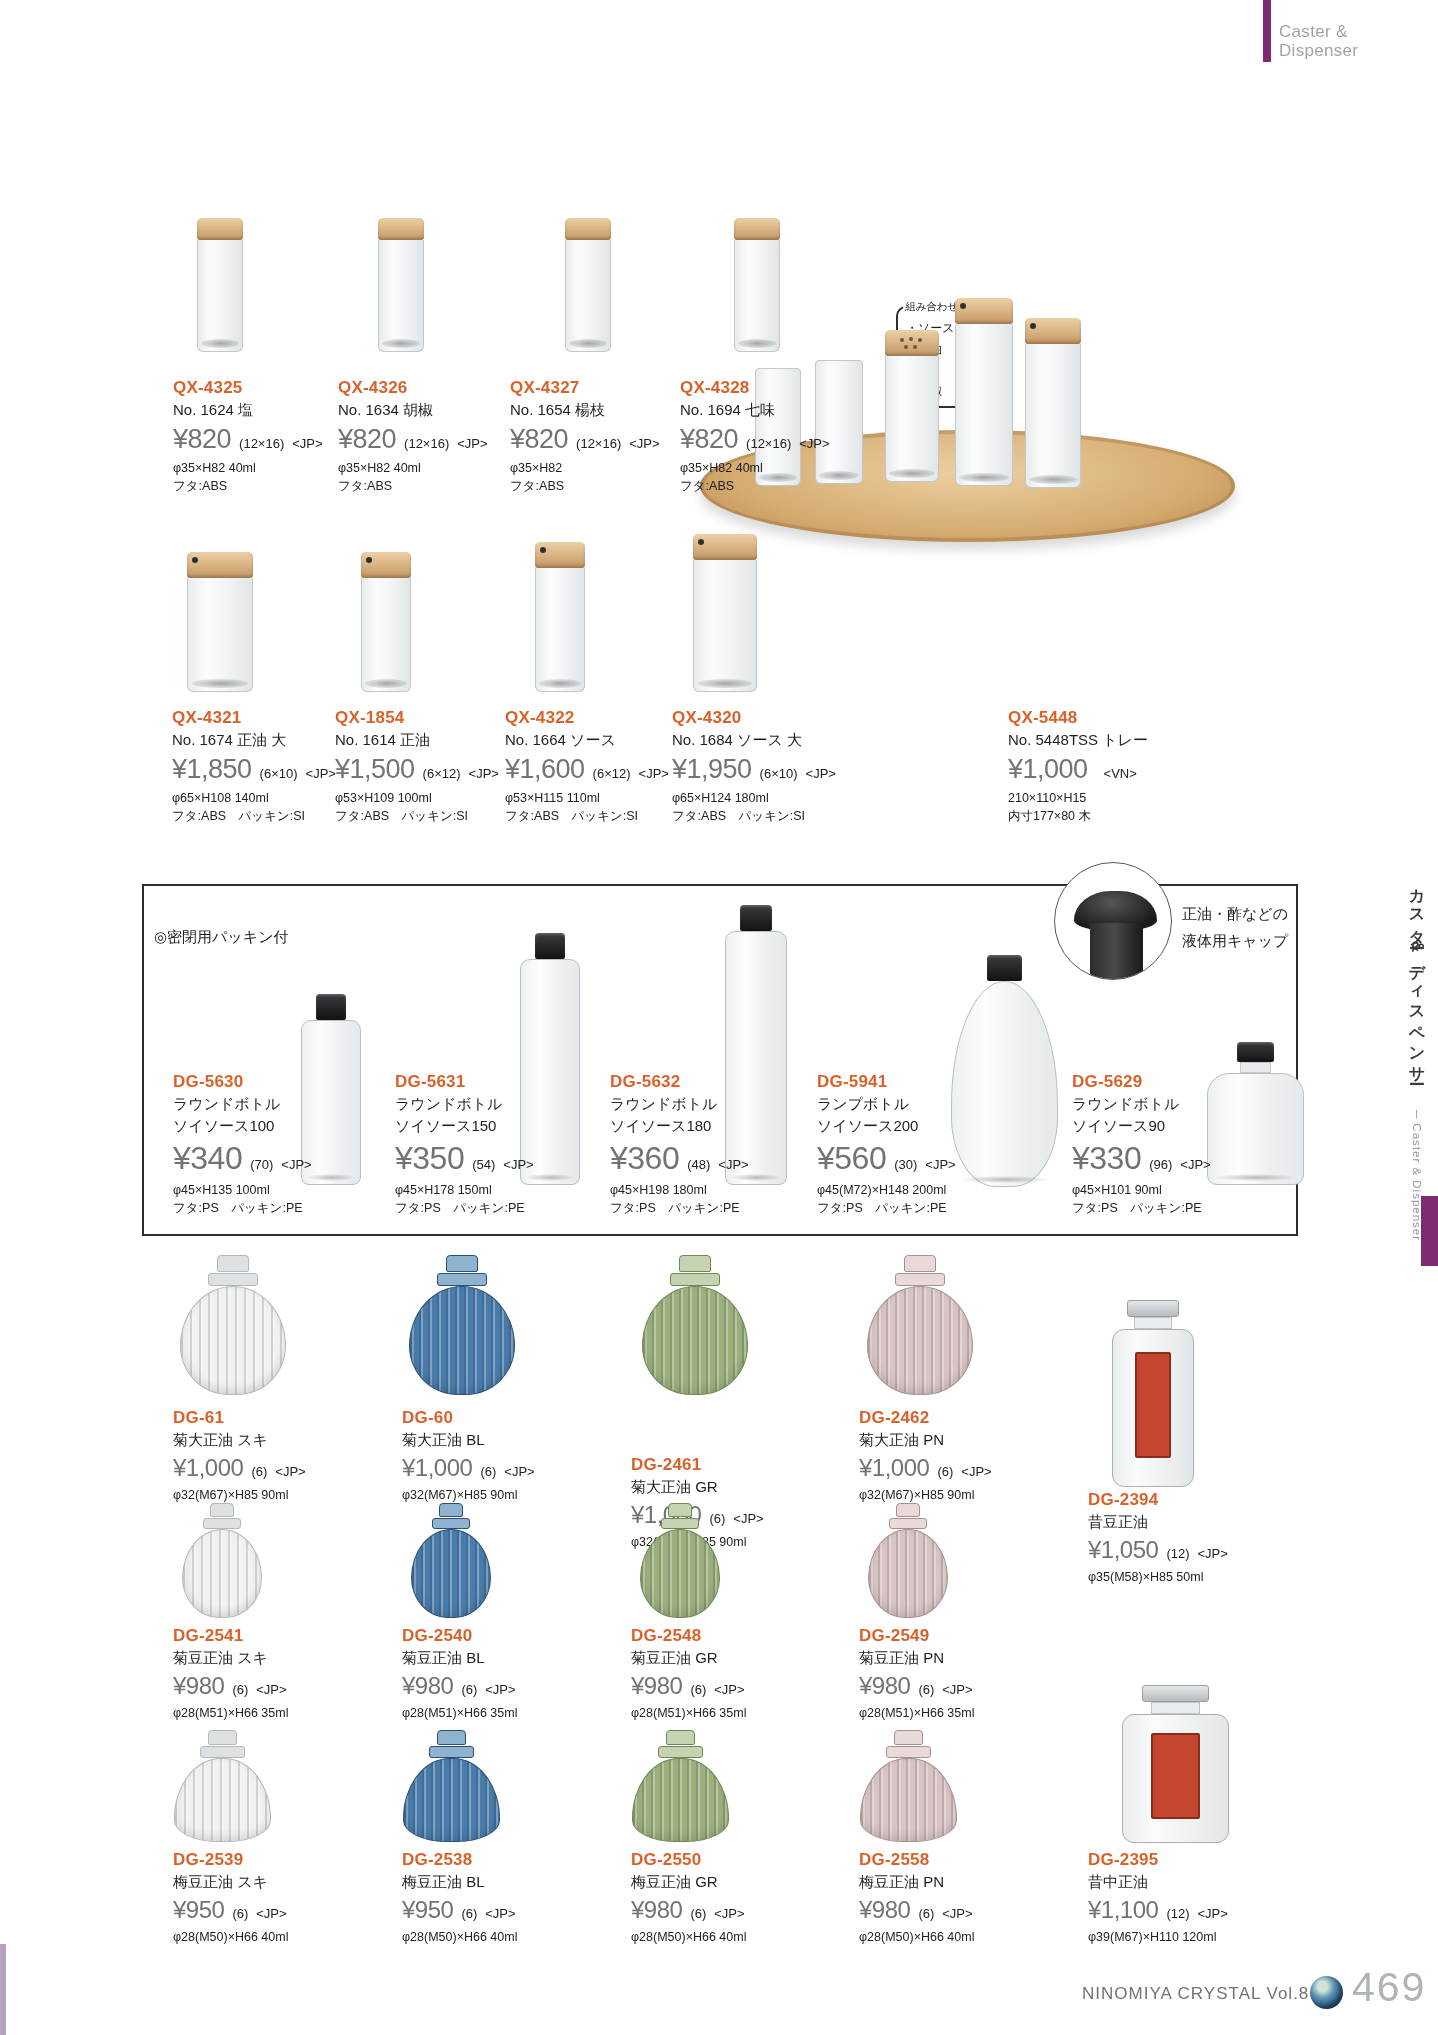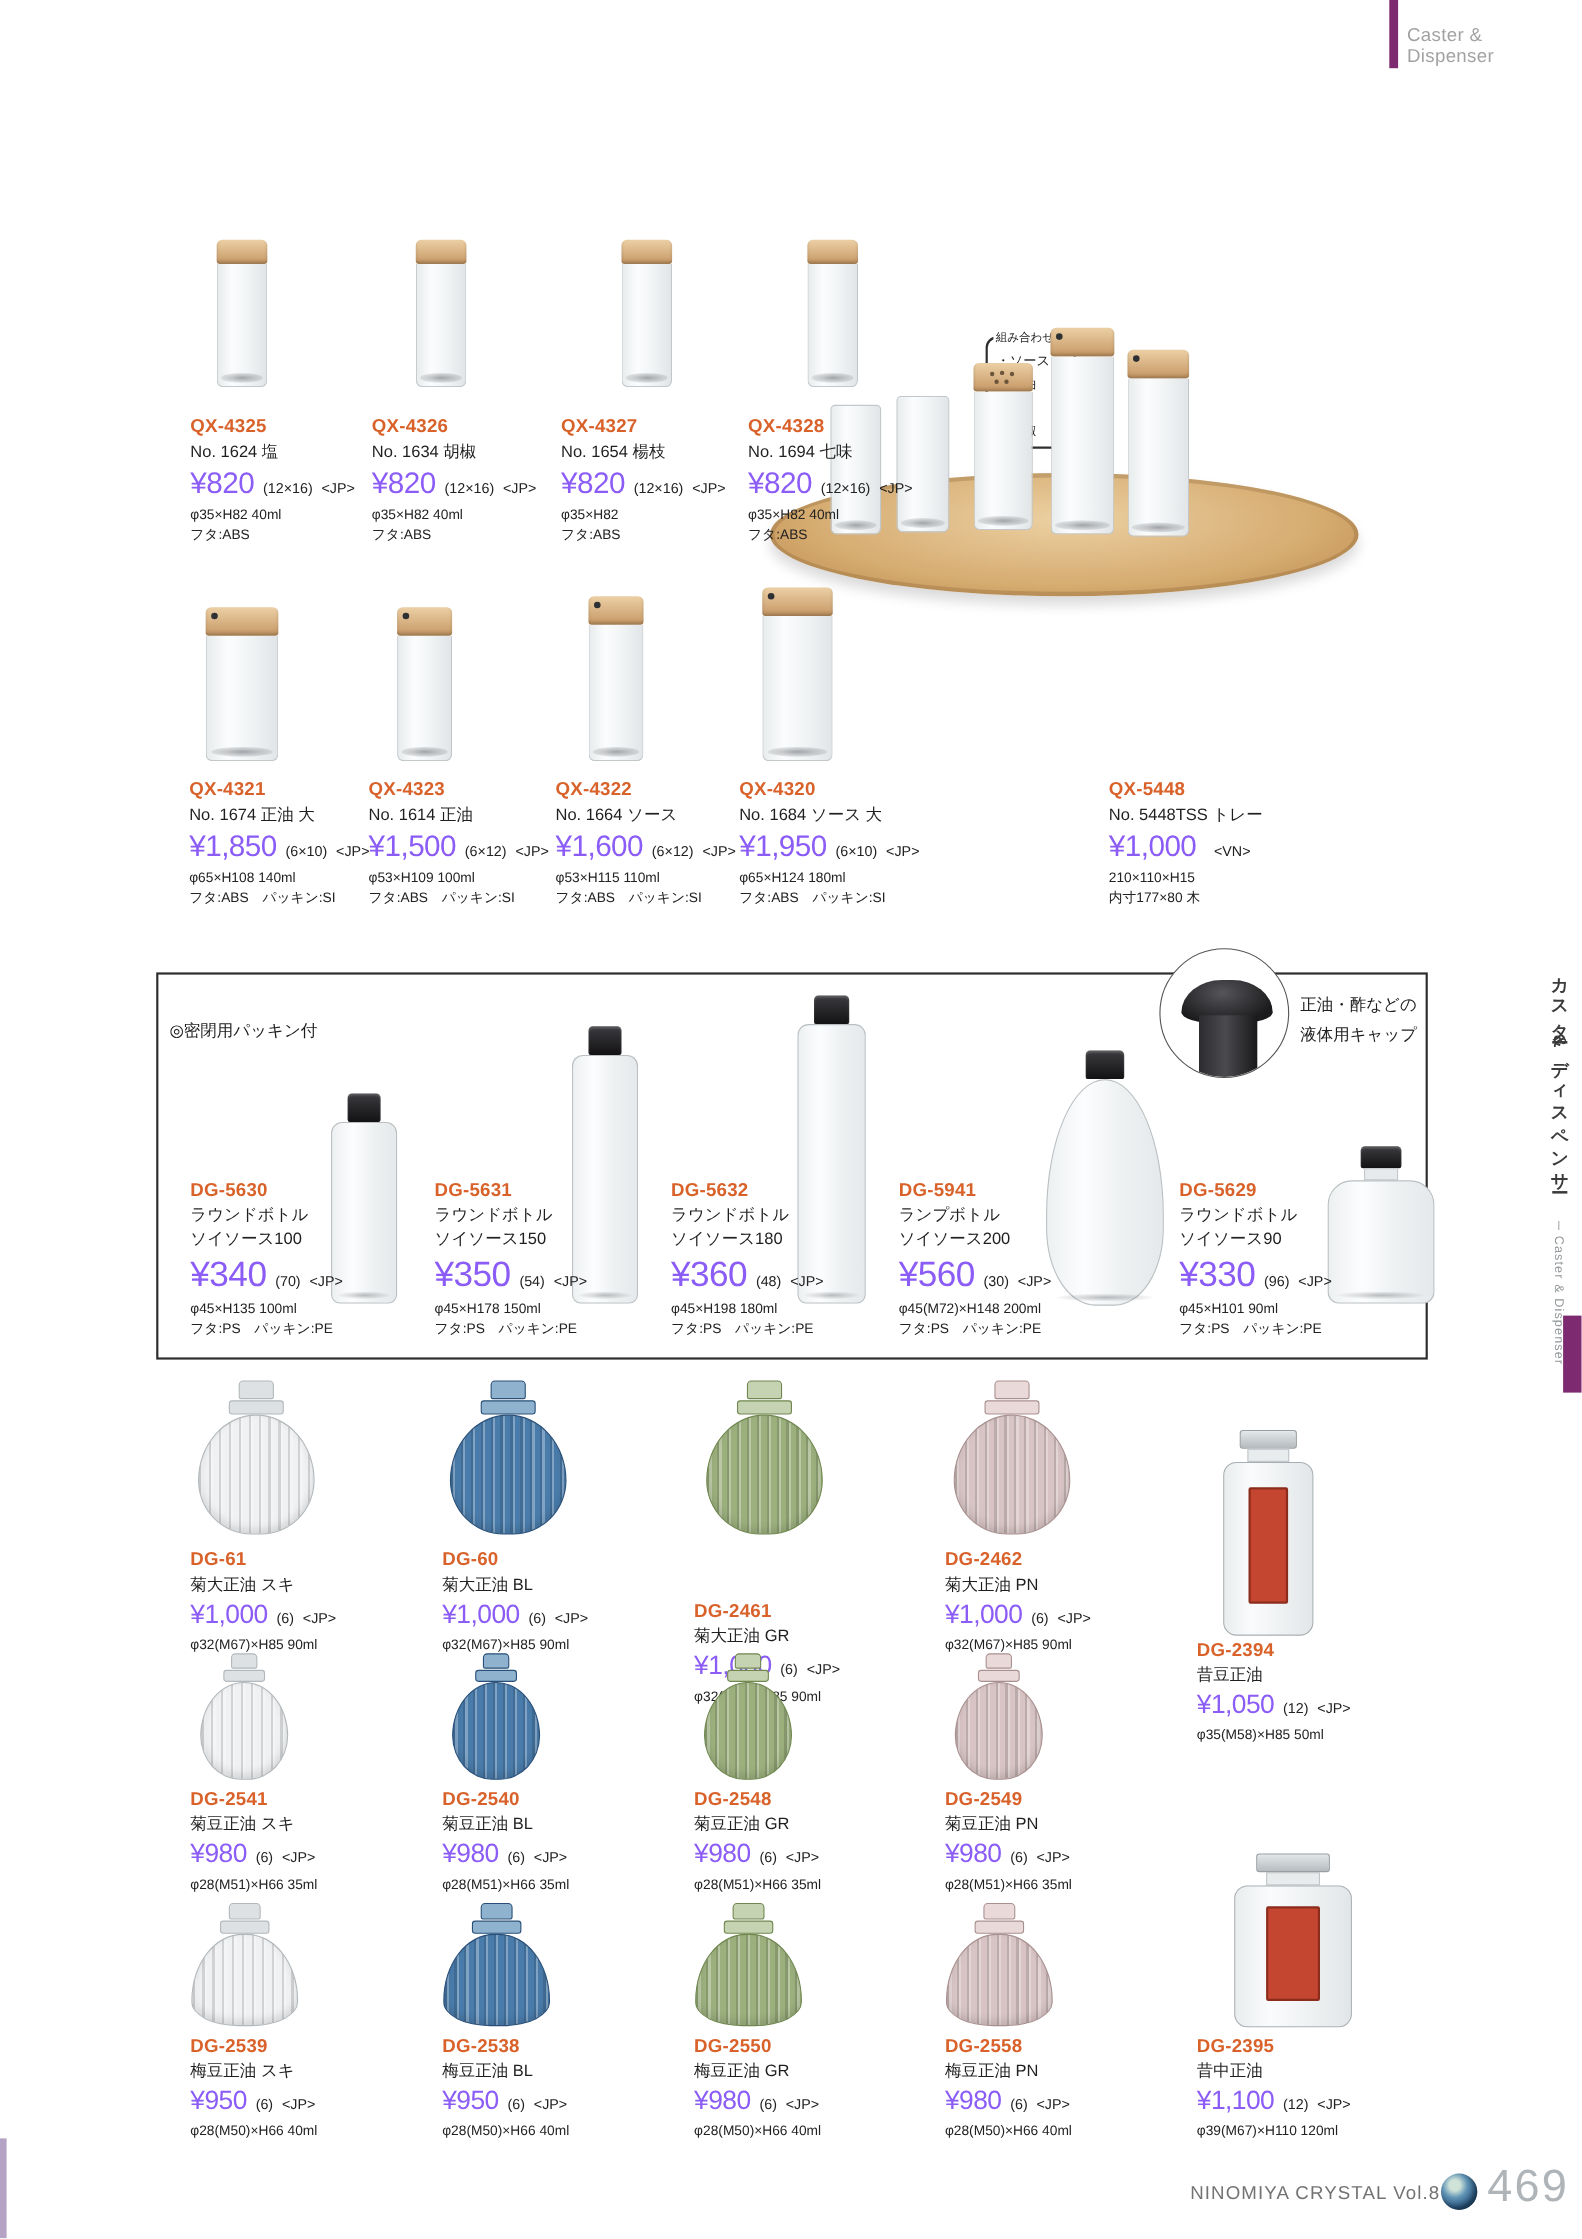--- a/index.html
+++ b/index.html
@@ -8,21 +8,21 @@
 
   
   .hdr-bar{position:absolute;left:1263px;top:0;width:8px;height:62px;background:#7d2a70;}
   .hdr-txt{position:absolute;left:1279px;top:22px;font-size:17px;line-height:19px;color:#a2a2a4;letter-spacing:.3px;}
 
   
   .card{position:absolute;width:172px;}
   .code{font-size:17px;font-weight:700;color:#d9622b;letter-spacing:.2px;}
   .pname{font-size:15px;margin-top:3px;color:#1f1f1f;white-space:nowrap;}
   .pline{margin-top:4px;display:flex;align-items:baseline;gap:8px;white-space:nowrap;}
-  .price{font-size:27px;letter-spacing:-.5px;color:#8b5cf6;text-align:center;}
+  .price{font-size:27px;letter-spacing:-.5px;color:#737373;text-align:center;}
   .card-sm .price{font-size:24px;}
   .card-mid .price{font-size:32px;}
   .lot,.origin{font-size:13px;color:#222;text-align:center;}
   .spec{font-size:12.5px;margin-top:3px;color:#222;white-space:nowrap;}
   .spec.first{margin-top:6px;}
 
   
   .shaker{position:absolute;display:flex;flex-direction:column;}
   .wcap{height:22px;background:linear-gradient(180deg,#ecd0a5,#cda271 80%,#bb8f5d);border-radius:5px 5px 3px 3px;box-shadow:inset 0 -2px 3px rgba(0,0,0,.18);position:relative;}
   .wcap.tall{height:26px;}
@@ -230,21 +230,21 @@
     <div class="pname">No. 1674 正油 大</div>
     <div class="pline">
         <span class="price">¥1,850</span>
         <span class="lot">(6×10)</span>
         <span class="origin">&lt;JP&gt;</span>
       </div>
     <div class="spec first">φ65×H108 140ml</div>
     <div class="spec">フタ:ABS　パッキン:SI</div>
   </div>
   <div class="card" style="left:335px;top:708px">
-    <div class="code">QX-4323</div>
+    <div class="code">QX-1854</div>
     <div class="pname">No. 1614 正油</div>
     <div class="pline">
         <span class="price">¥1,500</span>
         <span class="lot">(6×12)</span>
         <span class="origin">&lt;JP&gt;</span>
       </div>
     <div class="spec first">φ53×H109 100ml</div>
     <div class="spec">フタ:ABS　パッキン:SI</div>
   </div>
   <div class="card" style="left:505px;top:708px">

